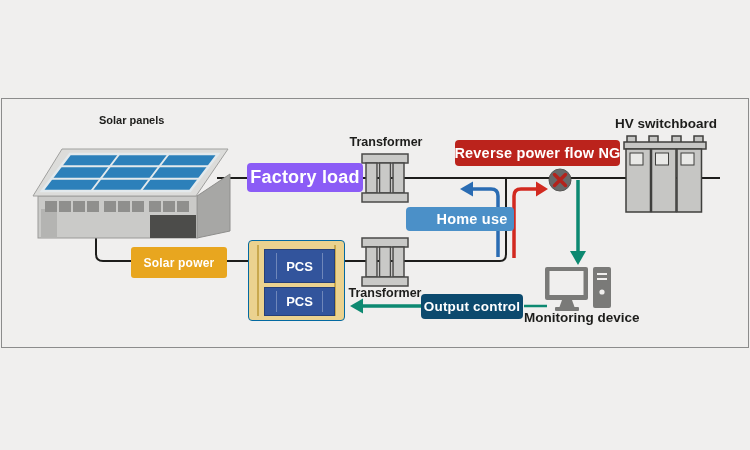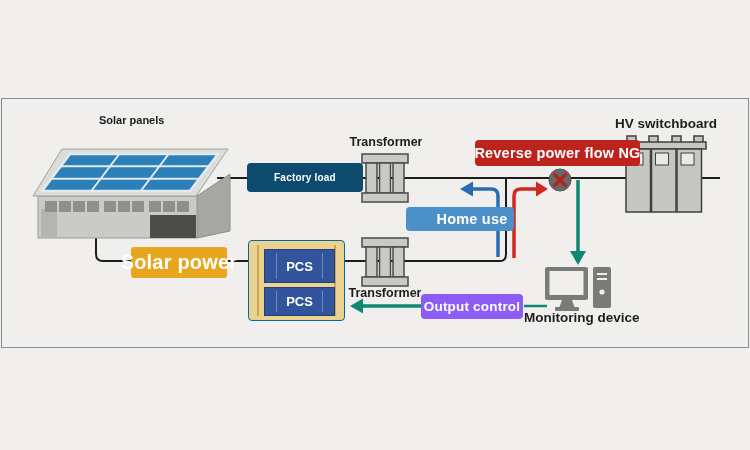--- a/index.html
+++ b/index.html
@@ -14,26 +14,26 @@
     position:absolute;left:1px;top:98px;width:746px;height:248px;
     border:1px solid #8c8c8c;background:transparent;
   }
   svg.layer{position:absolute;left:0;top:0;width:750px;height:450px;}
   .lbl{position:absolute;color:#1d1d1b;font-weight:bold;white-space:nowrap;}
   .box{
     position:absolute;display:flex;align-items:center;justify-content:center;
     color:#ffffff;font-weight:bold;border-radius:4px;white-space:nowrap;
     letter-spacing:.2px;
   }
-  .box-factory{left:247px;top:163px;width:116px;height:29px;background:#0c4a6e;font-size:10px;}
-  .box-reverse{left:455px;top:140px;width:165px;height:26px;background:#bb231c;font-size:14.5px;margin-left:20px;}
+  .box-factory{left:247px;top:163px;width:116px;height:29px;background:#8b5cf6;font-size:18px;}
+  .box-reverse{left:455px;top:140px;width:165px;height:26px;background:#bb231c;font-size:14.5px;}
   .box-home{left:406px;top:207px;width:84px;height:24px;background:#4b90c8;font-size:14.5px;padding-left:24px;}
   .box-monitoring{left:536px;top:207px;width:84px;height:24px;background:#0d8971;font-size:13.5px;}
-  .box-solar{left:131px;top:247px;width:96px;height:31px;background:#e8a61f;font-size:20px;border-radius:3px;}
-  .box-output{left:421px;top:294px;width:102px;height:25px;background:#8b5cf6;font-size:13.5px;}
+  .box-solar{left:131px;top:247px;width:96px;height:31px;background:#e8a61f;font-size:12px;border-radius:3px;}
+  .box-output{left:421px;top:294px;width:102px;height:25px;background:#0c4a6e;font-size:13.5px;}
   .pcs-container{
     position:absolute;left:248px;top:240px;width:97px;height:81px;
     background:#ebd28f;border:1px solid #0369a1;border-radius:4px;box-sizing:border-box;
   }
   .pcs-rail{position:absolute;top:4px;bottom:4px;width:2px;background:#c9a84e;}
   .pcs-rail.l{left:8px;} .pcs-rail.r{right:8px;}
   .pcs-unit{
     position:absolute;left:15px;width:71px;background:#32549c;border:1px solid #263f78;
     display:flex;align-items:center;justify-content:center;color:#fff;
     font-weight:bold;font-size:13px;box-sizing:border-box;

